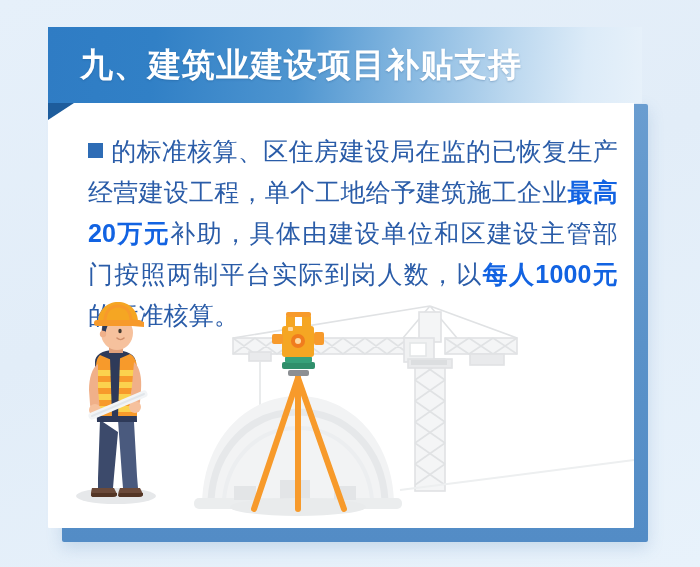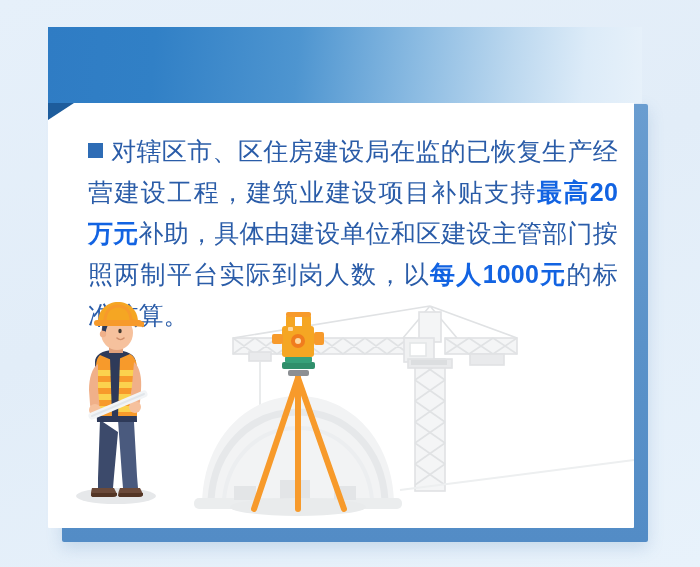--- a/index.html
+++ b/index.html
@@ -64,24 +64,25 @@
 <body>
 
 <div class="stage">
 
   <div class="card-accent"></div>
   <div class="card"></div>
 
   <div class="ribbon-wrap">
     <div class="ribbon"></div>
     <div class="ribbon-fold"></div>
+    <div class="ribbon-title">九、建筑业建设项目补贴支持</div>
   </div>
 
   <div class="body-text">
-    <span class="bullet"></span><span>对辖区市、区住房建设局在监的已恢复生产经营建设工程，建筑业建设项目补贴支持</span><span class="hl">最高20万元</span><span>补助，具体由建设单位和区建设主管部门按照两制平台实际到岗人数，以</span><span class="hl">每人1000元</span><span>的标准核算。</span>
+    <span class="bullet"></span><span>的标准核算、区住房建设局在监的已恢复生产经营建设工程，单个工地给予建筑施工企业</span><span class="hl">最高20万元</span><span>补助，具体由建设单位和区建设主管部门按照两制平台实际到岗人数，以</span><span class="hl">每人1000元</span><span>的标准核算。</span>
   </div>
 
   <div class="illus">
     <svg width="586" height="228" viewBox="0 0 586 228" xmlns="http://www.w3.org/2000/svg">
 
       <g fill="none" stroke="#e0e2e4" stroke-width="1.6">
 
         <rect x="367" y="59" width="30" height="132" fill="#f4f5f6" stroke="#e0e2e4"></rect>
         <path d="M367 59 L397 80 M397 59 L367 80 M367 80 L397 101 M397 80 L367 101
                  M367 101 L397 122 M397 101 L367 122 M367 122 L397 143 M397 122 L367 143

